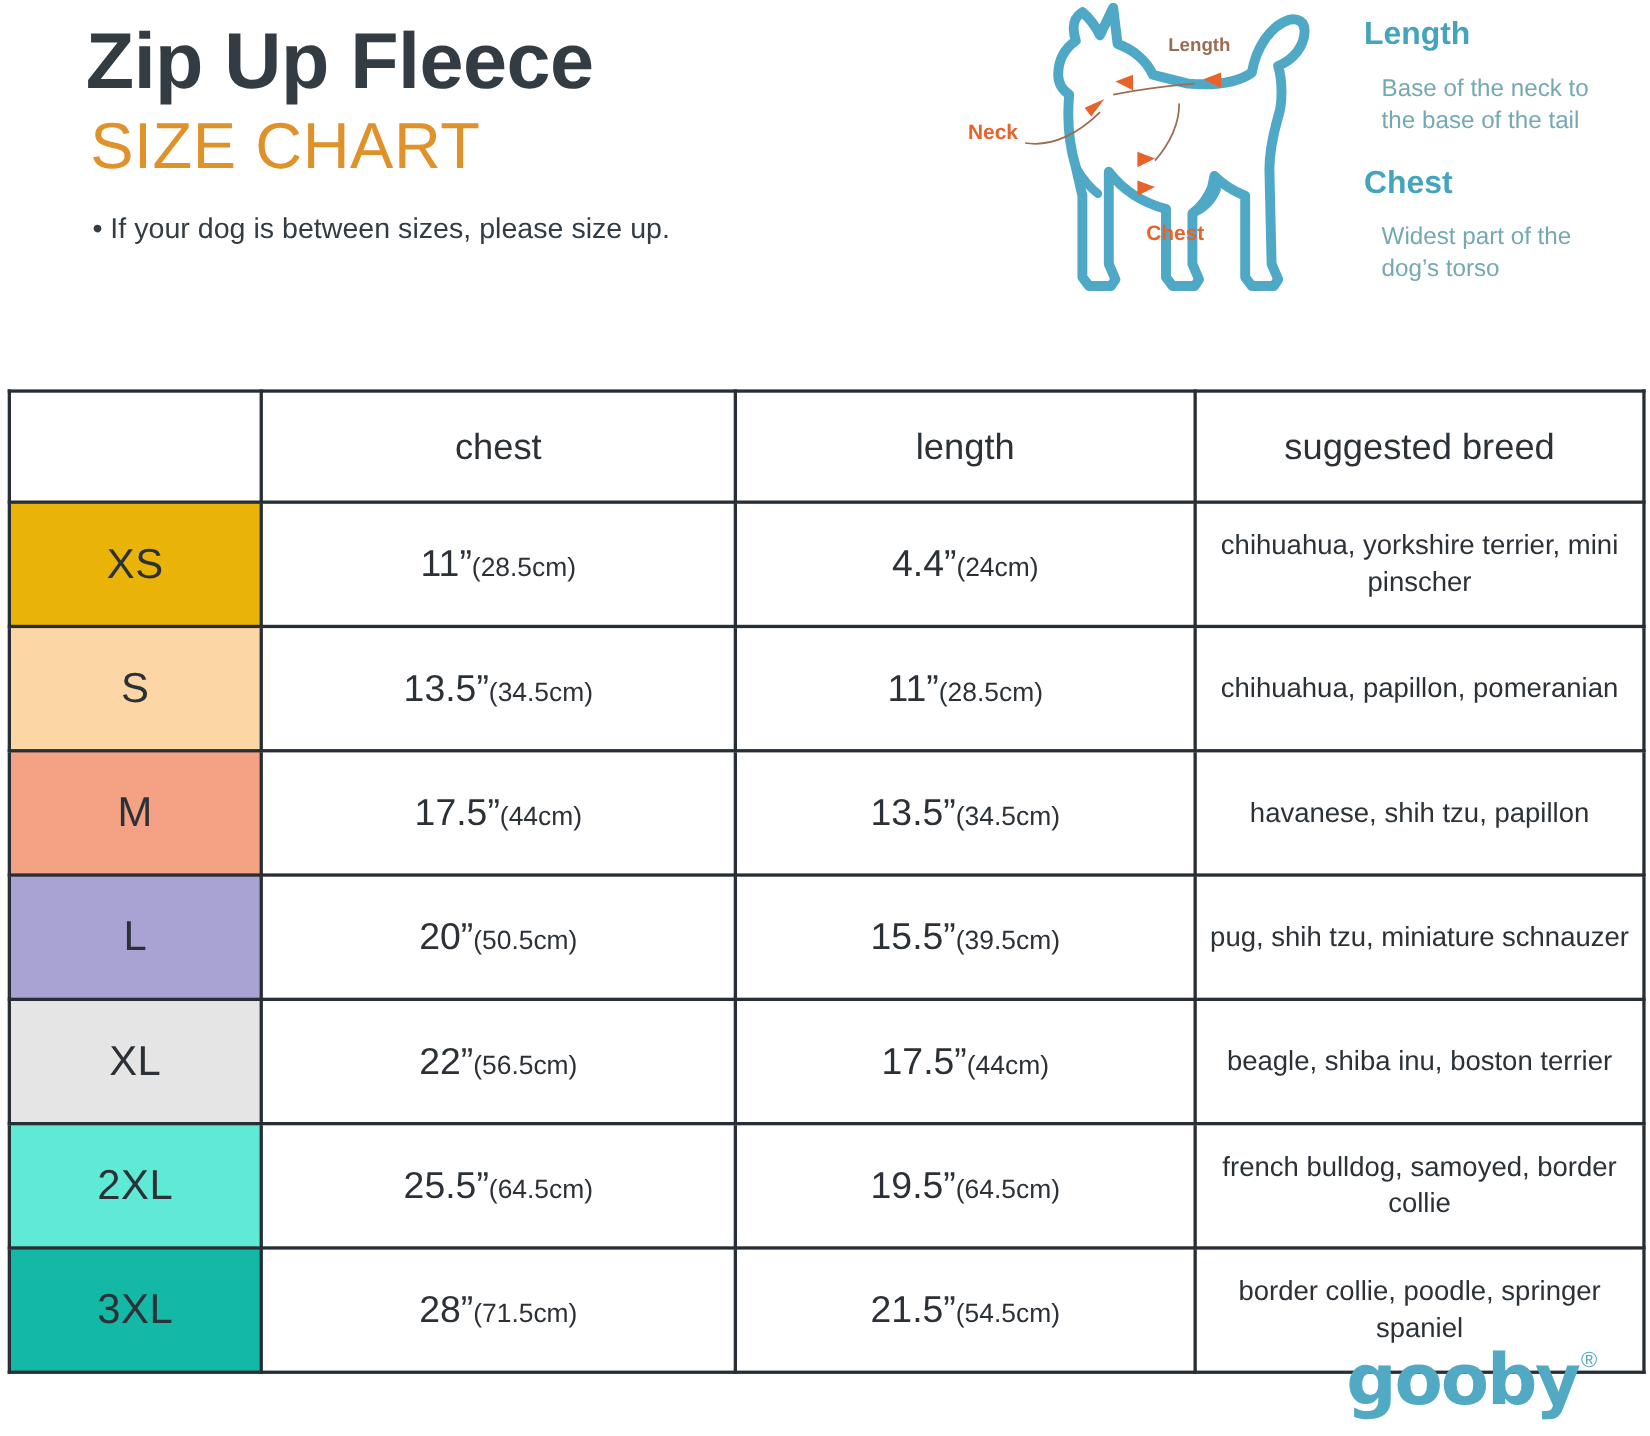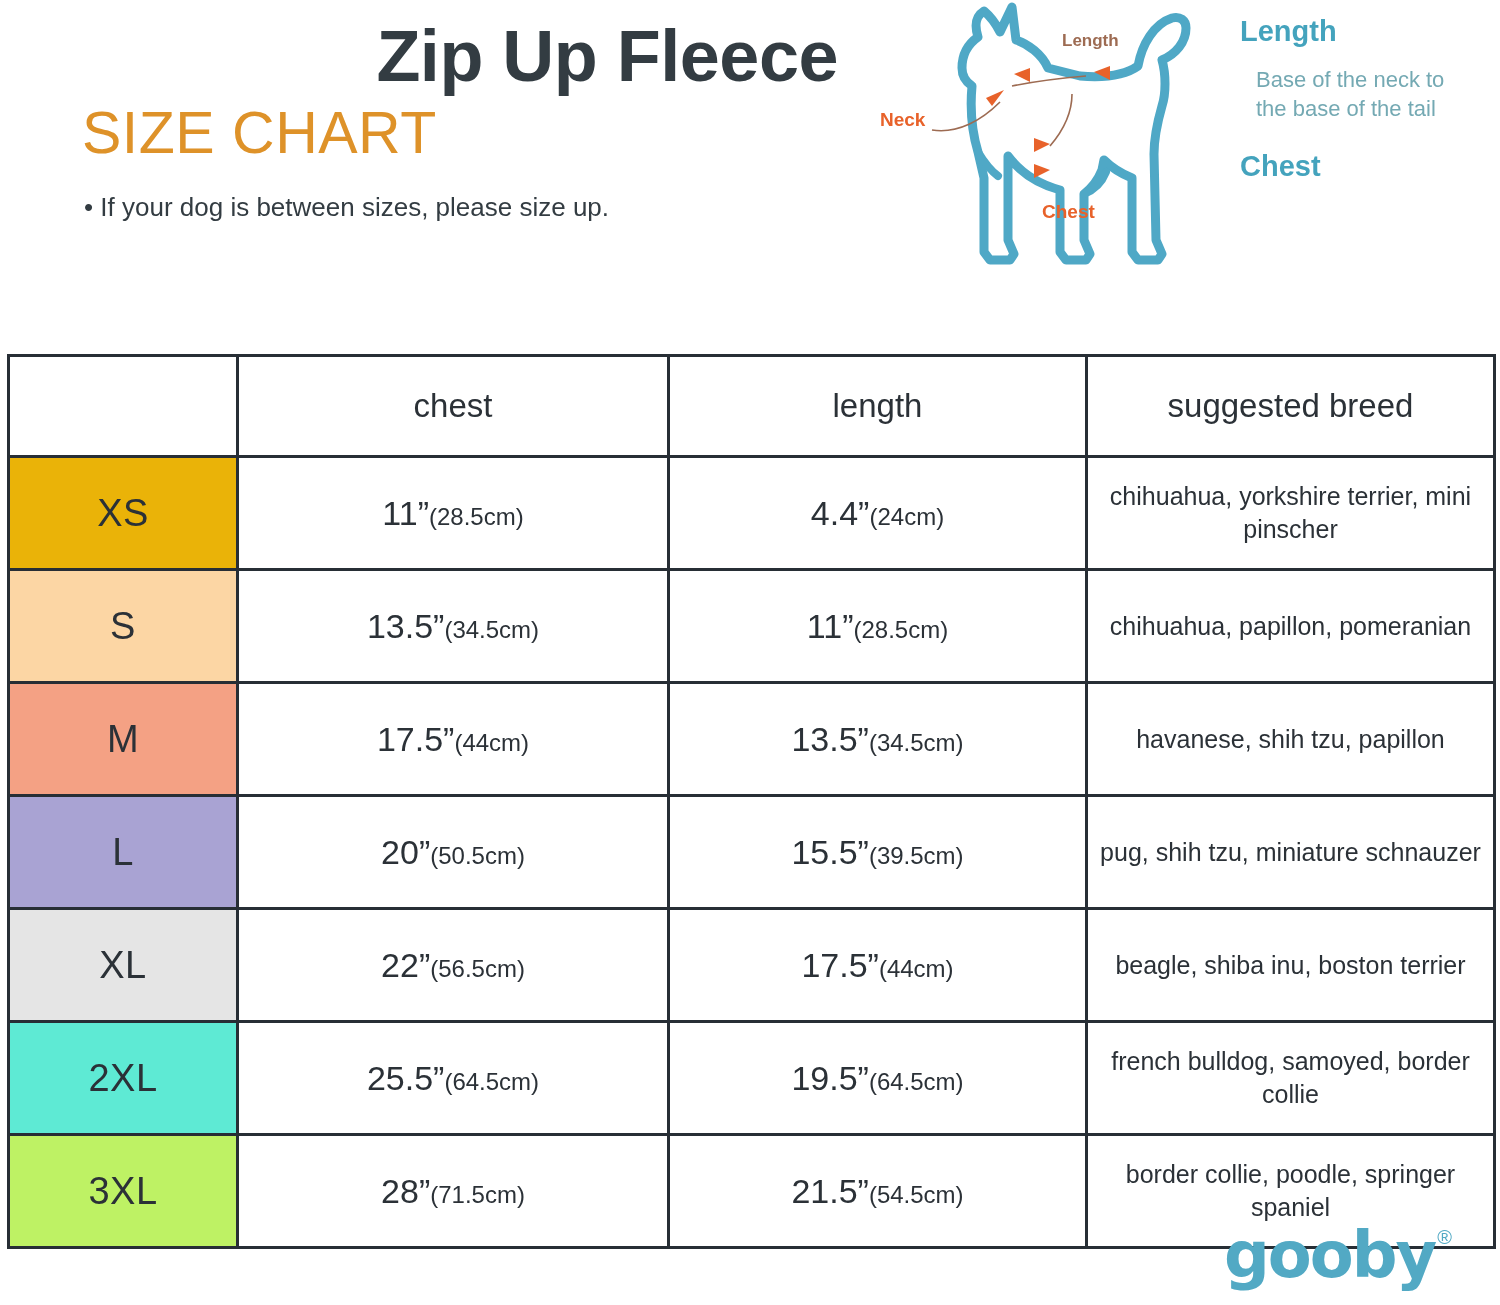--- a/index.html
+++ b/index.html
@@ -26,21 +26,20 @@
     width: 760px;
   }
   #product-title {
     font-size: 72px;
     font-weight: 700;
     color: #333c42;
     letter-spacing: -0.5px;
     line-height: 1.06;
     margin: 0;
     white-space: nowrap;
-    text-align: right;
   }
   #chart-subtitle {
     font-size: 59px;
     font-weight: 400;
     color: #de9229;
     letter-spacing: 0.5px;
     line-height: 1.12;
     margin: 6px 0 0 4px;
   }
   #note-line {
@@ -221,20 +220,21 @@
     </svg>
   </div>
 
   <div id="legend-block">
     <div class="legend-entry">
       <div class="legend-term">Length</div>
       <div class="legend-desc">Base of the neck to the base of the tail</div>
     </div>
     <div class="legend-entry">
       <div class="legend-term">Chest</div>
+      <div class="legend-desc">Widest part of the dog’s torso</div>
     </div>
   </div>
 </div>
 
 <table id="size-table">
   <colgroup>
     <col class="c-size">
       <col class="c-chest">
       <col class="c-len">
       <col class="c-breed">
@@ -278,21 +278,21 @@
         <td class="meas-cell"><span>17.5”</span><span class="cm">(44cm)</span></td>
         <td class="breed-cell">beagle, shiba inu, boston terrier</td>
       </tr>
       <tr>
         <td class="size-cell" style="background: #5eead4;">2XL</td>
         <td class="meas-cell"><span>25.5”</span><span class="cm">(64.5cm)</span></td>
         <td class="meas-cell"><span>19.5”</span><span class="cm">(64.5cm)</span></td>
         <td class="breed-cell">french bulldog, samoyed, border collie</td>
       </tr>
       <tr>
-        <td class="size-cell" style="background: #bef264;">3XL</td>
+        <td class="size-cell" style="background: #14b8a6;">3XL</td>
         <td class="meas-cell"><span>28”</span><span class="cm">(71.5cm)</span></td>
         <td class="meas-cell"><span>21.5”</span><span class="cm">(54.5cm)</span></td>
         <td class="breed-cell">border collie, poodle, springer spaniel</td>
       </tr>
     </tbody>
 </table>
 
 <div id="brand-logo">
   <span id="brand-wordmark">gooby</span>
   <span id="brand-reg">®</span>

